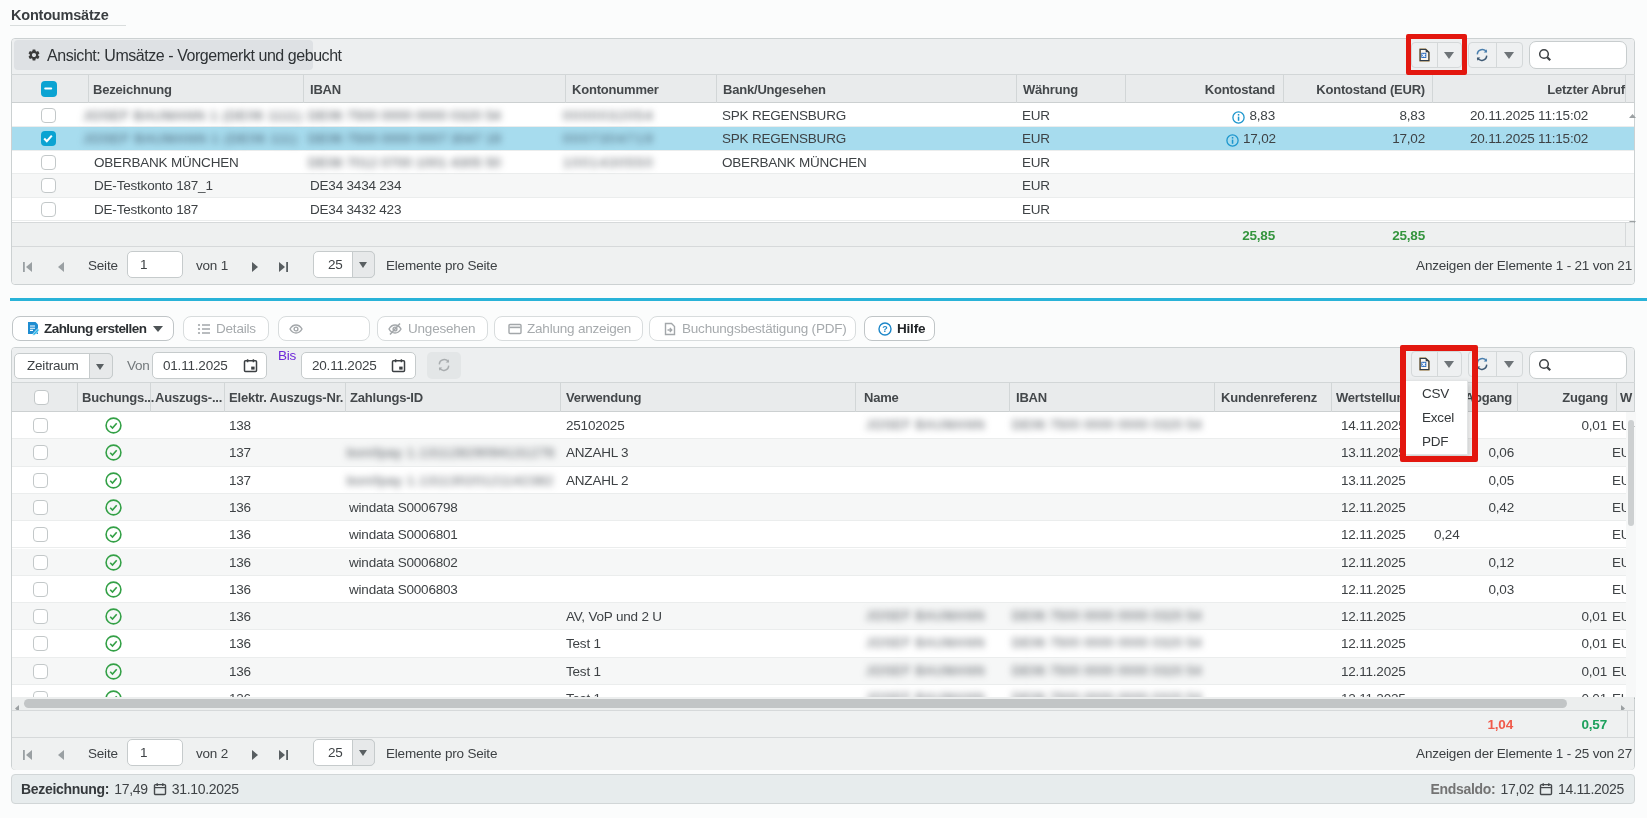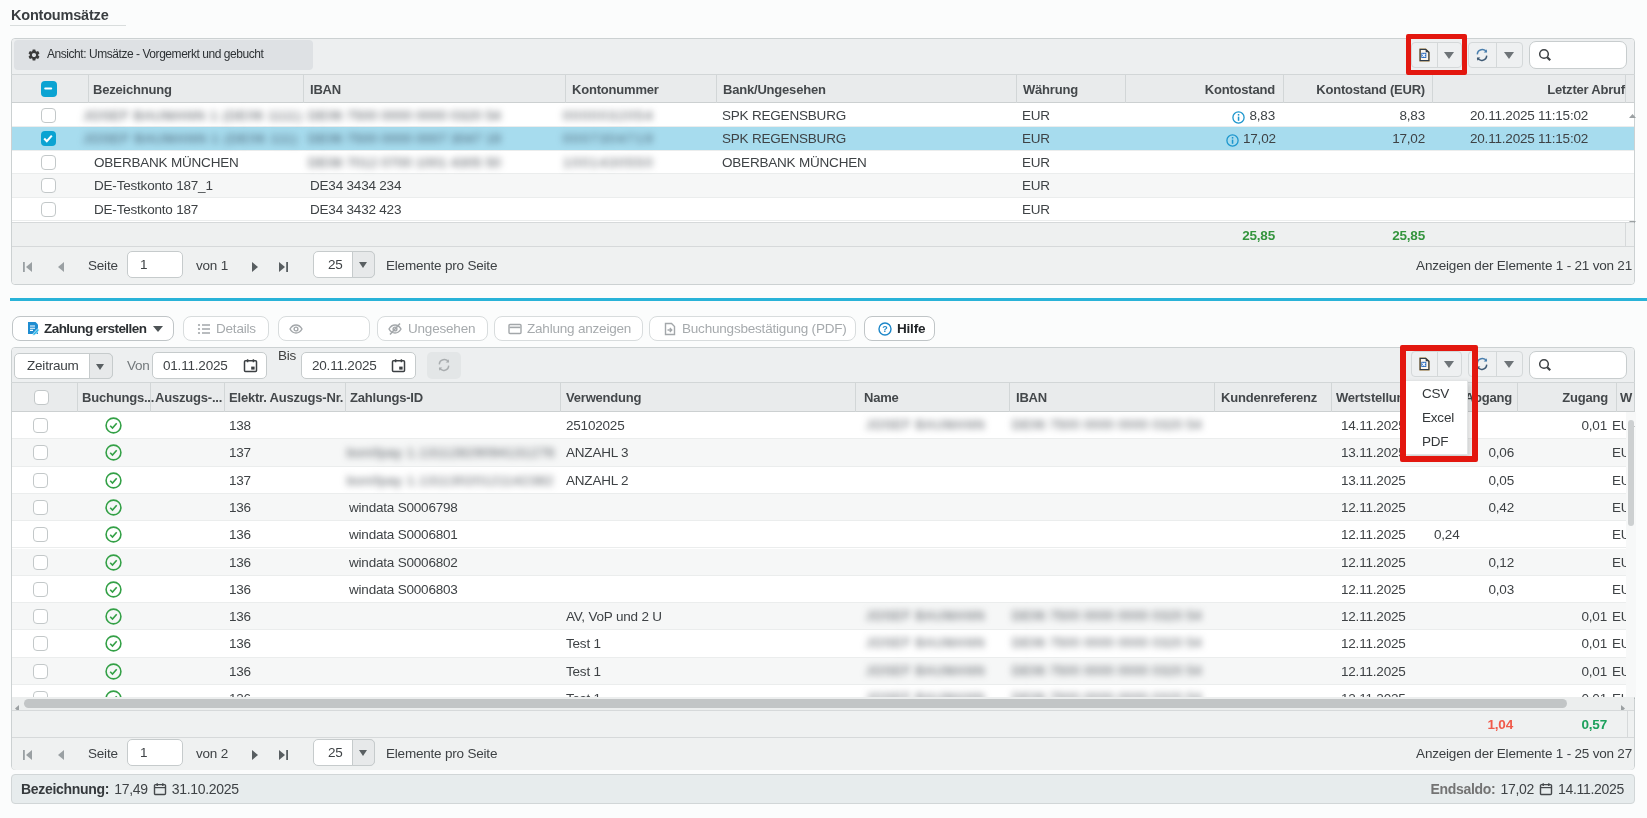--- a/index.html
+++ b/index.html
@@ -8,21 +8,21 @@
 .hdr{position:absolute;white-space:nowrap;color:#44484b;font-size:13px;font-weight:bold;letter-spacing:-0.2px;}
 </style></head><body>
 <div class="txt b" style="left:11px;top:7px;font-size:14.5px;color:#3a3e41;">Kontoumsätze</div>
 <div class="abs" style="left:10px;top:25px;width:116px;height:1px;background:#d9dddd;"></div>
 <div class="abs" style="left:11px;top:38px;width:1624px;height:247px;background:#fff;border:1px solid #ccd1d2;border-radius:4px;"></div>
 <div class="abs" style="left:12px;top:39px;width:1622px;height:36px;background:#edeff0;border-radius:4px 4px 0 0;"></div>
 <div class="abs" style="left:14px;top:40px;width:299px;height:30px;background:#dee1e4;border-radius:4px;"></div>
 <div style="position:absolute;left:27px;top:48px;width:14px;height:14px;"><svg width="14" height="14" viewBox="0 0 14 14" style="">
       <path fill="#3c3c3c" transform="scale(0.583)" d="M19.14 12.94c.04-.3.06-.61.06-.94 0-.32-.02-.64-.07-.94l2.03-1.58a.49.49 0 0 0 .12-.61l-1.92-3.32a.488.488 0 0 0-.59-.22l-2.39.96c-.5-.38-1.03-.7-1.62-.94l-.36-2.54a.484.484 0 0 0-.48-.41h-3.84c-.24 0-.43.17-.47.41l-.36 2.54c-.59.24-1.13.57-1.62.94l-2.39-.96c-.22-.08-.47 0-.59.22L2.74 8.87c-.12.21-.08.47.12.61l2.03 1.58c-.05.3-.09.63-.09.94s.02.64.07.94l-2.03 1.58a.49.49 0 0 0-.12.61l1.92 3.32c.12.22.37.29.59.22l2.39-.96c.5.38 1.03.7 1.62.94l.36 2.54c.05.24.24.41.48.41h3.84c.24 0 .44-.17.47-.41l.36-2.54c.59-.24 1.13-.56 1.62-.94l2.39.96c.22.08.47 0 .59-.22l1.92-3.32c.12-.22.07-.47-.12-.61l-2.01-1.58zM12 15.6c-1.98 0-3.6-1.62-3.6-3.6s1.62-3.6 3.6-3.6 3.6 1.62 3.6 3.6-1.62 3.6-3.6 3.6z"></path>
     </svg></div>
-<div class="txt" style="left:47px;top:47px;font-size:12px;letter-spacing:-0.45px;color:#2e3235;">Ansicht: Umsätze - Vorgemerkt und gebucht</div>
+<div class="txt" style="left:47px;top:47px;font-size:16px;letter-spacing:-0.45px;color:#2e3235;">Ansicht: Umsätze - Vorgemerkt und gebucht</div>
 <div class="abs" style="left:1411px;top:42px;width:51px;height:26px;background:#eef0f1;border:1px solid #d4d8d9;border-radius:4px;"></div>
 <div class="abs" style="left:1437px;top:43px;width:1px;height:24px;background:#d4d8d9;"></div>
 <div style="position:absolute;left:1417px;top:48px;"><svg width="14" height="14" viewBox="0 0 14 14" style="">
       <path d="M3.1 1.3h5.6l3.2 3v8.4H3.1z" fill="#fdf6ec" stroke="#e2ab52" stroke-width="1.4"></path>
       <path d="M3.1 1.3h5.6l3.2 3v8.4H3.1z" fill="none" stroke="#303c49" stroke-width="1.2"></path>
       <path d="M8.7 1.3l3.2 3h-3.2z" fill="#303c49"></path>
       <rect x="4.3" y="4.8" width="5" height="5.2" fill="#2f6fc0"></rect>
       <path d="M5.4 5.9l2.8 3M8.2 5.9l-2.8 3" stroke="#fff" stroke-width="1.2"></path>
     </svg></div>
 <div style="position:absolute;left:1444px;top:52px;width:0;height:0;border-left:5.5px solid transparent;border-right:5.5px solid transparent;border-top:7px solid #6e7478;"></div>
@@ -203,21 +203,21 @@
 <div style="position:absolute;left:96px;top:364px;width:0;height:0;border-left:4.5px solid transparent;border-right:4.5px solid transparent;border-top:6px solid #595f62;"></div>
 <div class="txt" style="left:27px;top:358px;">Zeitraum</div>
 <div class="txt" style="left:127px;top:358px;color:#72787b;">Von</div>
 <div class="abs" style="left:152px;top:352px;width:115px;height:27px;background:#fff;border:1px solid #c6cbcc;border-radius:5px;"></div>
 <div class="txt" style="left:163px;top:358px;">01.11.2025</div>
 <div style="position:absolute;left:243px;top:358px;"><svg width="15" height="15" viewBox="0 0 15 15" style="">
       <rect x="1.5" y="2.8" width="12" height="10.7" rx="1" fill="none" stroke="#3c4043" stroke-width="1.5"></rect>
       <path d="M4.6 1.2v3M10.4 1.2v3" stroke="#3c4043" stroke-width="1.5"></path>
       <rect x="8.2" y="8.6" width="3.4" height="3" fill="#3c4043"></rect>
     </svg></div>
-<div class="txt" style="left:278px;top:348px;color:#404040;">Bis</div>
+<div class="txt" style="left:278px;top:348px;color:#6d28d9;">Bis</div>
 <div class="abs" style="left:301px;top:352px;width:115px;height:27px;background:#fff;border:1px solid #c6cbcc;border-radius:5px;"></div>
 <div class="txt" style="left:312px;top:358px;">20.11.2025</div>
 <div style="position:absolute;left:391px;top:358px;"><svg width="15" height="15" viewBox="0 0 15 15" style="">
       <rect x="1.5" y="2.8" width="12" height="10.7" rx="1" fill="none" stroke="#3c4043" stroke-width="1.5"></rect>
       <path d="M4.6 1.2v3M10.4 1.2v3" stroke="#3c4043" stroke-width="1.5"></path>
       <rect x="8.2" y="8.6" width="3.4" height="3" fill="#3c4043"></rect>
     </svg></div>
 <div class="abs" style="left:427px;top:352px;width:34px;height:27px;background:#e3e6e7;border-radius:5px;"></div>
 <div style="position:absolute;left:437px;top:358px;"><svg width="14" height="14" viewBox="0 0 14 14" style="">
       <path d="M11.6 4.1A5 5 0 0 0 2.3 6.4" fill="none" stroke="#a9adaf" stroke-width="1.5"></path>

